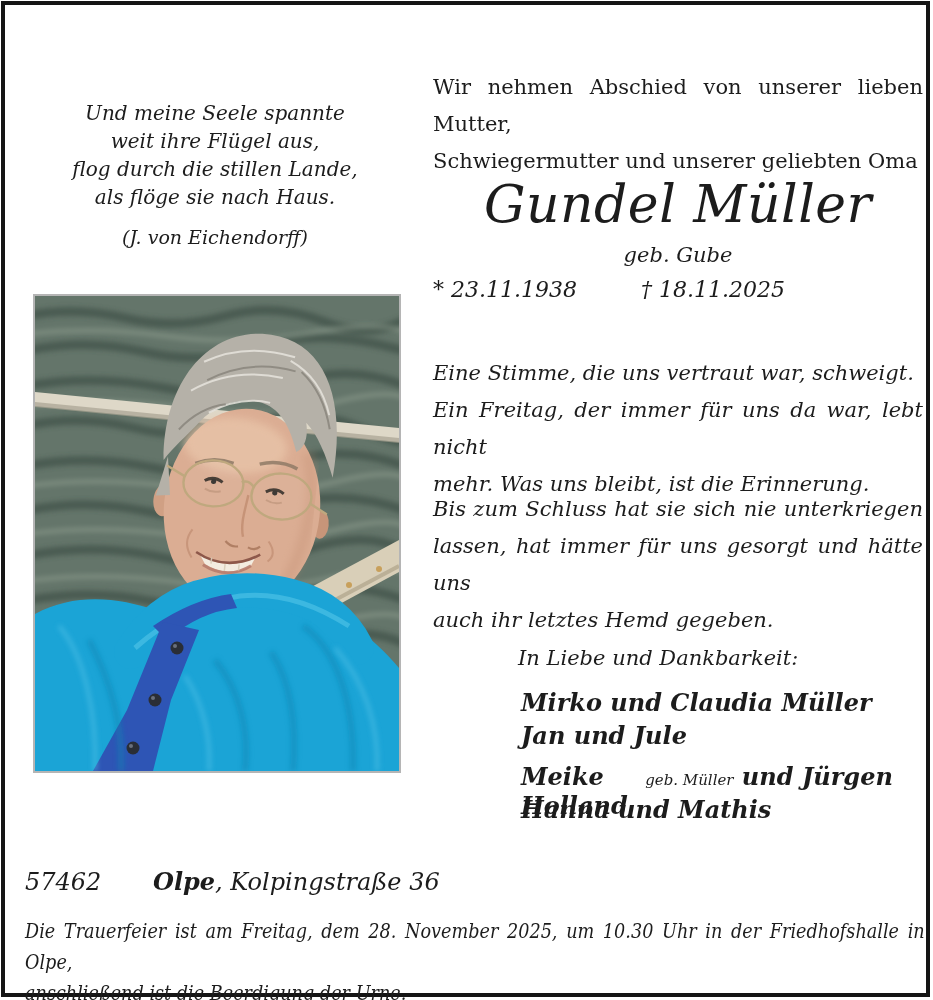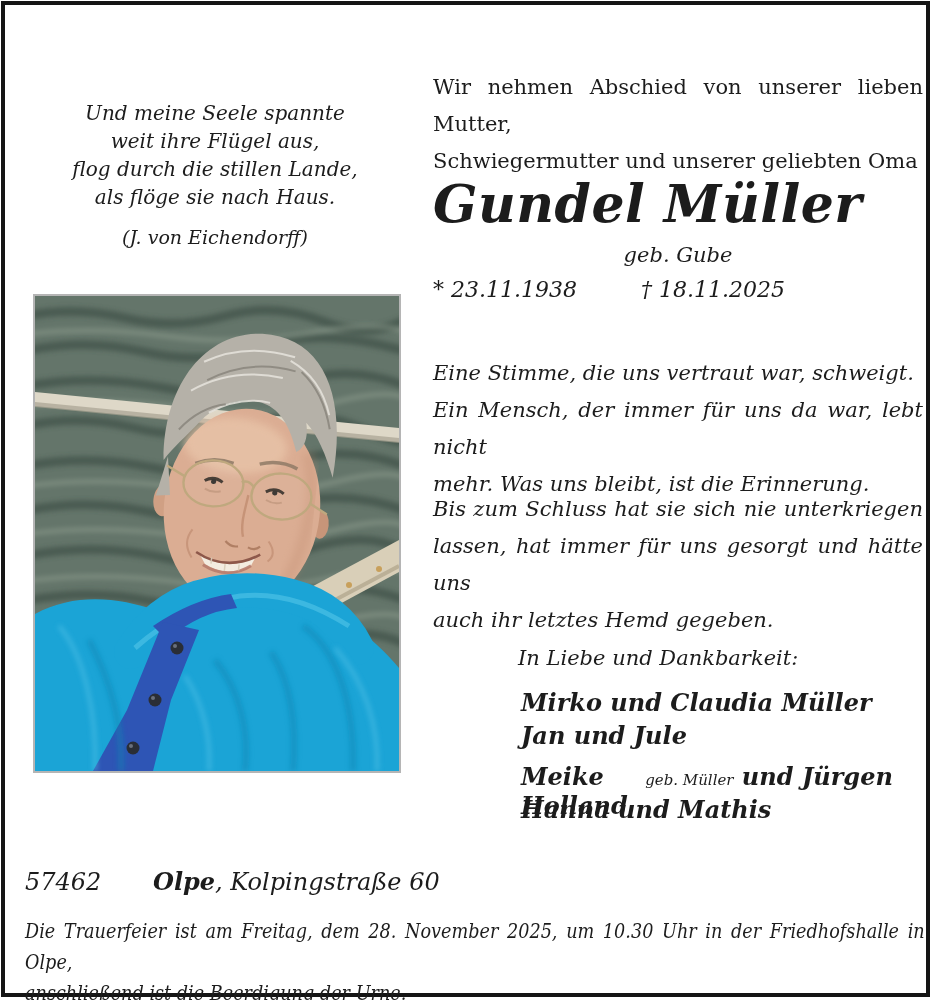--- a/index.html
+++ b/index.html
@@ -7,21 +7,21 @@
   .sheet{position:absolute;left:1px;top:1px;width:929px;height:996px;border:4px solid #151515;box-sizing:border-box;background:#ffffff;}
   .abs{position:absolute;}
   .just{text-align:justify;text-align-last:justify;}
   
   .poem{left:38px;top:94px;width:344px;font-size:20px;line-height:28px;font-style:italic;text-align:center;}
   .poem-attr{font-size:19px;margin-top:12px;}
   
   .photo{left:28px;top:289px;width:364px;height:475px;border:2px solid #b5b5b5;background:#64756a;}
   .photo svg{display:block;}
   .intro{left:428px;top:64px;width:490px;font-size:21px;line-height:37px;}
-  .name{left:428px;top:168px;width:490px;font-size:52px;line-height:62px;font-weight:bold;font-style:italic;letter-spacing:0.5px;}
+  .name{left:428px;top:168px;width:490px;font-size:52px;line-height:62px;font-weight:normal;font-style:italic;text-align:center;letter-spacing:0.5px;}
   .maiden{left:428px;top:238px;width:490px;font-size:21px;font-style:italic;text-align:center;}
   .dates{left:428px;top:272px;width:490px;font-size:22px;font-style:italic;display:flex;justify-content:flex-start;gap:64px;}
   .para{left:428px;width:490px;font-size:21px;line-height:37px;font-style:italic;}
   .p1{top:350px;} .p2{top:486px;}
   .closing{left:513px;top:641px;width:405px;font-size:21px;font-style:italic;}
   .mourners1{left:516px;top:681px;width:405px;font-size:24px;line-height:33px;font-weight:bold;font-style:italic;}
   .meike-line{left:516px;top:757px;width:405px;font-size:24px;font-weight:bold;font-style:italic;}
   .meike-line .small{font-size:15px;font-weight:normal;margin-left:33px;}
   .hanna{left:516px;top:790px;width:405px;font-size:24px;font-weight:bold;font-style:italic;}
   
@@ -200,21 +200,21 @@
 
   <div class="abs name">Gundel Müller</div>
   <div class="abs maiden">geb. Gube</div>
   <div class="abs dates">
     <span>* 23.11.1938</span>
     <span>† 18.11.2025</span>
   </div>
 
   <div class="abs para p1">
     <div>Eine Stimme, die uns vertraut war, schweigt.</div>
-    <div class="just">Ein Mensch, der immer für uns da war, lebt nicht</div>
+    <div class="just">Ein Freitag, der immer für uns da war, lebt nicht</div>
     <div>mehr. Was uns bleibt, ist die Erinnerung.</div>
   </div>
 
   <div class="abs para p2">
     <div class="just">Bis zum Schluss hat sie sich nie unterkriegen</div>
     <div class="just">lassen, hat immer für uns gesorgt und hätte uns</div>
     <div>auch ihr letztes Hemd gegeben.</div>
   </div>
 
   <div class="abs closing">In Liebe und Dankbarkeit:</div>
@@ -223,20 +223,20 @@
     <div>Jan und Jule</div>
   </div>
   <div class="abs meike-line">
     <span>Meike</span>
     <span class="small">geb. Müller</span>
     <span>und Jürgen Holland</span>
   </div>
   <div class="abs hanna">Hanna und Mathis</div>
 
   <div class="abs address">
-    <span>57462 </span><span class="city">Olpe</span><span>, Kolpingstraße 60</span>
+    <span>57462 </span><span class="city">Olpe</span><span>, Kolpingstraße 36</span>
   </div>
   <div class="abs funeral">
     <div class="just">Die Trauerfeier ist am Freitag, dem 28. November 2025, um 10.30 Uhr in der Friedhofshalle in Olpe,</div>
     <div>anschließend ist die Beerdigung der Urne.</div>
   </div>
 
 </div>
 
 </body></html>

